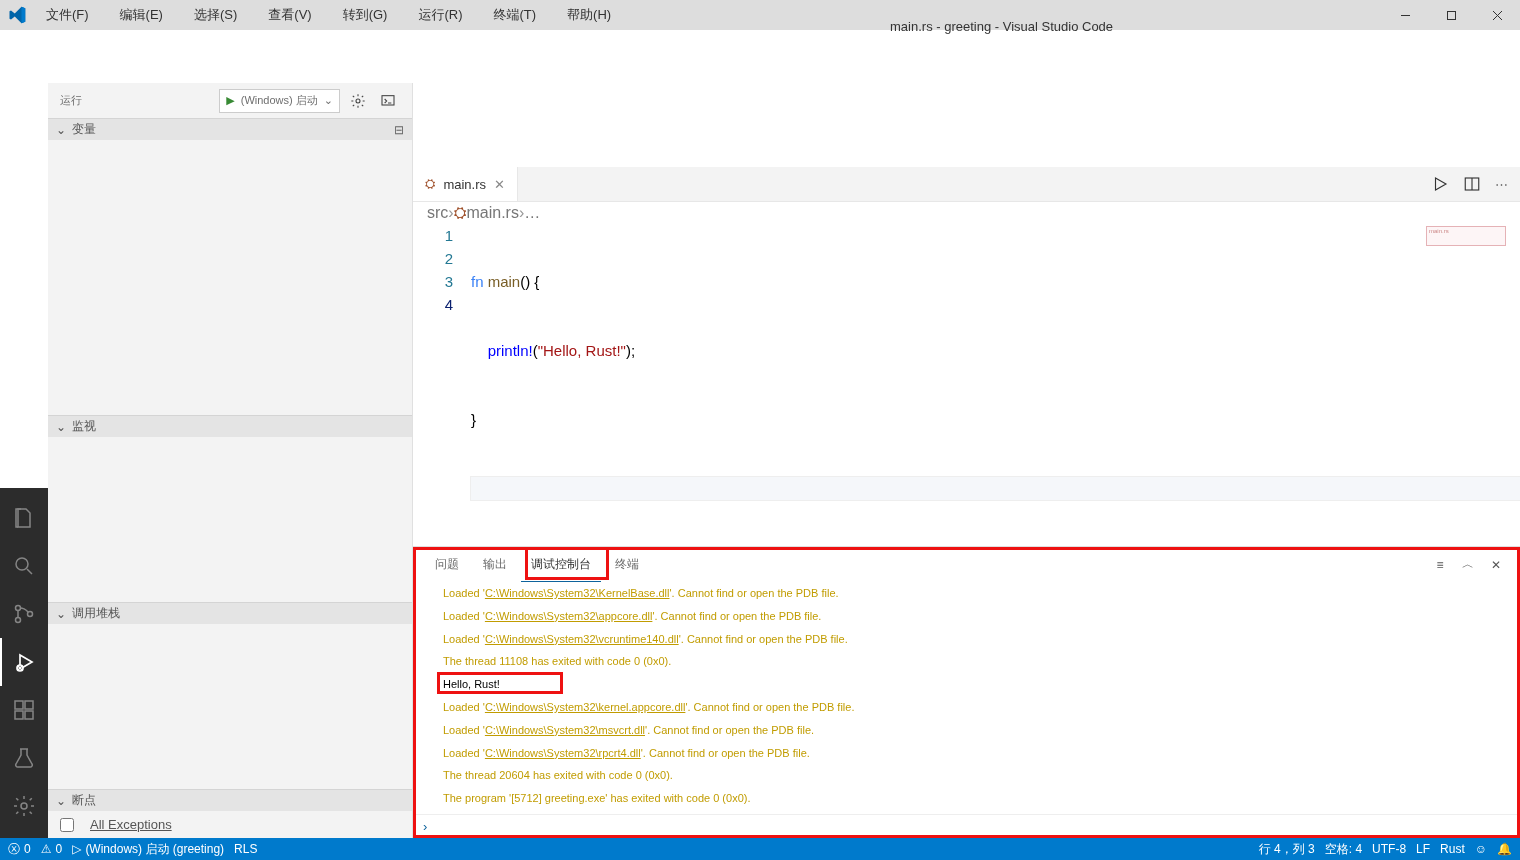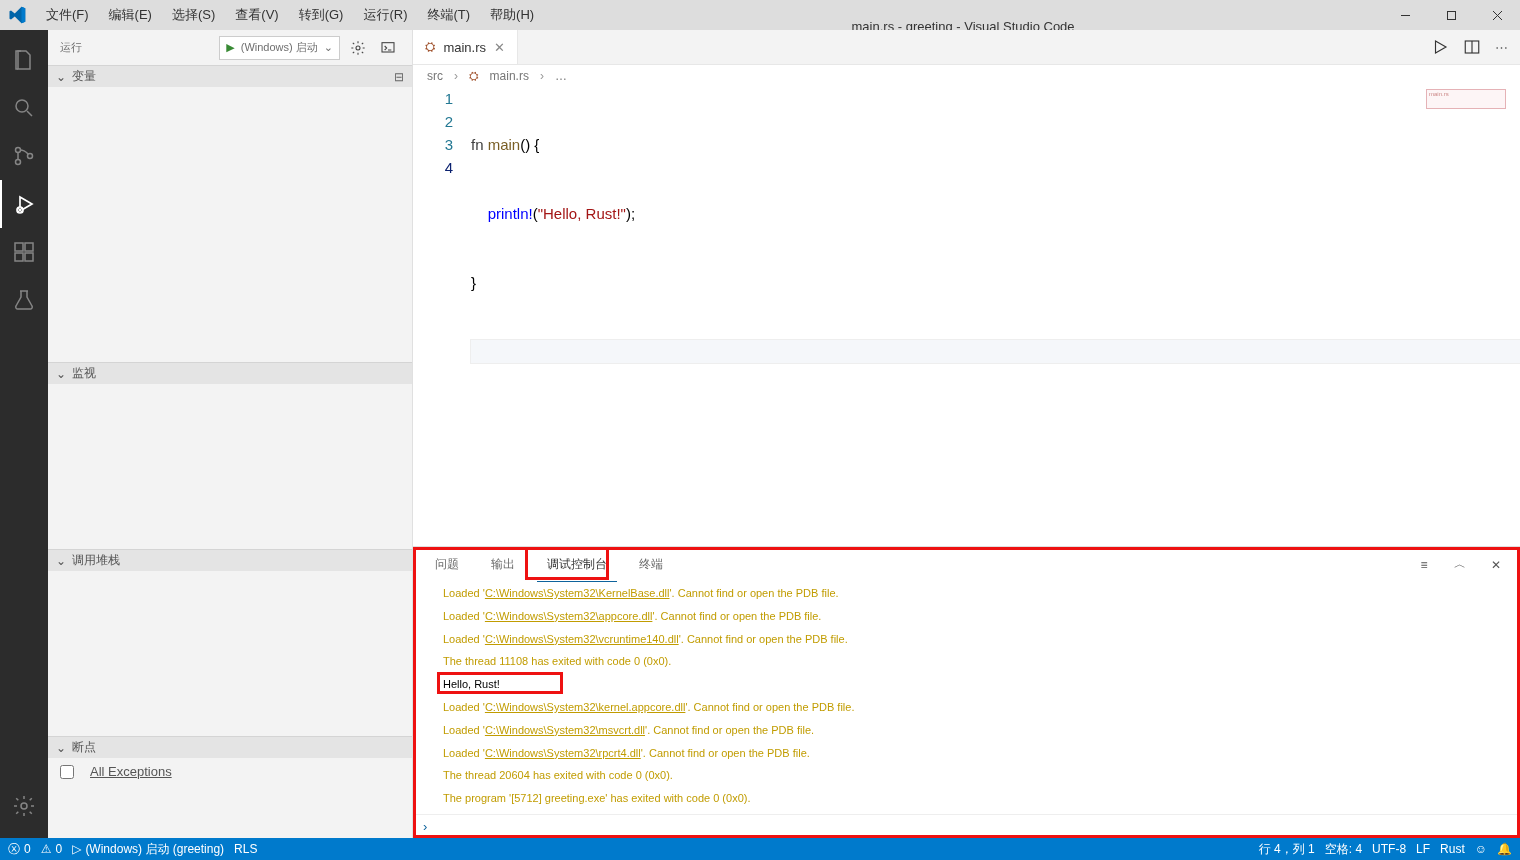--- a/index.html
+++ b/index.html
@@ -1,28 +1,28 @@
 <!DOCTYPE html>
 <html><head>
 <meta charset="utf-8">
 <style>
 * { margin: 0; padding: 0; box-sizing: border-box; font-family: "Segoe UI", Arial, sans-serif; }
 body { width: 1520px; height: 860px; overflow: hidden; background: #fff; display: flex; flex-direction: column; font-size: 13px; }
 
 
 .titlebar { height: 30px; background: #dddddd; display: flex; align-items: center; padding: 0 0 0 8px; color: #333; }
 .titlebar .vsc-icon { width: 18px; height: 18px; margin-right: 10px; }
-.menubar { display: flex; gap: 0; text-align: center; }
+.menubar { display: flex; gap: 11px; text-align: center; }
 .menubar span { padding: 4px 10px; cursor: default; }
 .title-center { flex: 1; text-align: center; color: #333; margin-top: 23px; }
 .win-controls { display: flex; }
 .win-controls div { width: 46px; height: 30px; display: flex; align-items: center; justify-content: center; }
 
 
-.main { flex: 1; display: flex; min-height: 0; }
+.main { flex: 1; display: flex; min-height: 0; align-items: flex-end; }
 .activitybar { width: 48px; background: #2c2c2c; display: flex; flex-direction: column; align-items: center; padding-top: 6px; }
 .activitybar .ab-item { width: 48px; height: 48px; display: flex; align-items: center; justify-content: center; color: #858585; }
 .activitybar .ab-item.active { color: #fff; border-left: 2px solid #fff; }
 .activitybar .ab-bottom { margin-top: auto; margin-bottom: 8px; }
 
 
 .sidebar { width: 365px; background: #f3f3f3; display: flex; flex-direction: column; border-right: 1px solid #e0e0e0; }
 .sidebar-header { height: 35px; display: flex; align-items: center; padding: 0 12px; font-size: 11px; color: #6f6f6f; }
 .sidebar-header .spacer { flex: 1; }
 .run-config { display: flex; align-items: center; border: 1px solid #cccccc; background: #fff; height: 24px; padding: 0 6px; gap: 6px; }
@@ -39,40 +39,40 @@
 .bp-row input { width: 14px; height: 14px; }
 
 
 .editor-area { flex: 1; display: flex; flex-direction: column; min-width: 0; }
 .tabs-row { height: 35px; background: #f3f3f3; display: flex; align-items: stretch; border-bottom: 1px solid #e7e7e7; }
 .tab { display: flex; align-items: center; padding: 0 12px; gap: 8px; background: #ffffff; border-right: 1px solid #e7e7e7; color: #333; font-size: 13px; }
 .tab .rust-icon { color: #a0522d; }
 .tab .close { color: #888; }
 .tabs-row .spacer { flex: 1; }
 .tabs-actions { display: flex; align-items: center; gap: 14px; padding: 0 12px; color: #555; }
-.breadcrumbs { height: 22px; display: flex; align-items: center; padding: 0 14px; color: #777; gap: 11px; font-size: 12px; }
+.breadcrumbs { height: 22px; display: flex; align-items: center; padding: 0 14px; color: #777; gap: 0; font-size: 16px; }
 .breadcrumbs .chev { color: #999; }
 
 .code-area { flex: 1; display: flex; font-family: Consolas, monospace; font-size: 15px; position: relative; background: #fff; }
 .gutter { width: 58px; text-align: right; padding-right: 18px; color: #237893; line-height: 23px; }
 .gutter .ln { height: 23px; }
 .gutter .ln.active { color: #0b216f; }
 .code { flex: 1; line-height: 23px; white-space: pre; position: relative; }
 .code .line { height: 23px; }
 .code .line.active { background: #f5f7fa; outline: 1px solid #eeeeee; }
-.tok-kw { color: #404040; }
+.tok-kw { color: #3b82f6; }
 .tok-fn { color: #795e26; }
 .tok-mac { color: #0000ff; }
 .tok-str { color: #a31515; }
 .tok-punc { color: #000; }
 .minimap { position:absolute; right:14px; top:2px; width:80px; height:20px; border:1px solid #e5b2b6; background:#fdf5f6; font-size:6px; color:#c88; padding:1px 2px; overflow:hidden;}
 
 
 .panel { border-top: 1px solid #e0e0e0; display: flex; flex-direction: column; position: relative; height: 292px; }
-.panel-tabs { height: 35px; display: flex; align-items: center; padding: 4px 12px; gap: 12px; color: #6a6a6a; font-size: 12px; }
+.panel-tabs { height: 35px; display: flex; align-items: center; padding: 4px 12px; gap: 4px; color: #6a6a6a; font-size: 12px; }
 .panel-tabs .ptab { padding: 8px 10px; cursor: default; }
 .panel-tabs .ptab.active { color: #333; border-bottom: 1px solid #0e639c; }
 .panel-tabs .spacer { flex:1; }
 .panel-tabs .picon { width:24px; display:flex; justify-content:center; color:#555; }
 .panel-body { flex:1; overflow: hidden; font-family: Consolas, monospace; font-size: 11px; line-height: 22.8px; padding: 0 0 0 30px; color: #c19c00; }
 .panel-body .pline { white-space: pre; }
 .panel-body a { color: #c19c00; text-decoration: underline; }
 .panel-body .hello { color: #000; margin-top: 48px; }
 .panel-input { height: 24px; border-top: 1px solid #eee; display:flex; align-items:center; padding:0 10px; color:#0e639c; }
 
@@ -316,20 +316,20 @@
   <div class="sb-item">
       <span>⚠</span>
       <span>0</span>
     </div>
   <div class="sb-item">
       <span>▷</span>
       <span>(Windows) 启动 (greeting)</span>
     </div>
   <div class="sb-item">RLS</div>
   <div class="spacer"></div>
-  <div class="sb-item">行 4，列 1</div>
+  <div class="sb-item">行 4，列 3</div>
   <div class="sb-item">空格: 4</div>
   <div class="sb-item">UTF-8</div>
   <div class="sb-item">LF</div>
   <div class="sb-item">Rust</div>
   <div class="sb-item">☺</div>
   <div class="sb-item">🔔</div>
 </div>
 
 </body></html>

